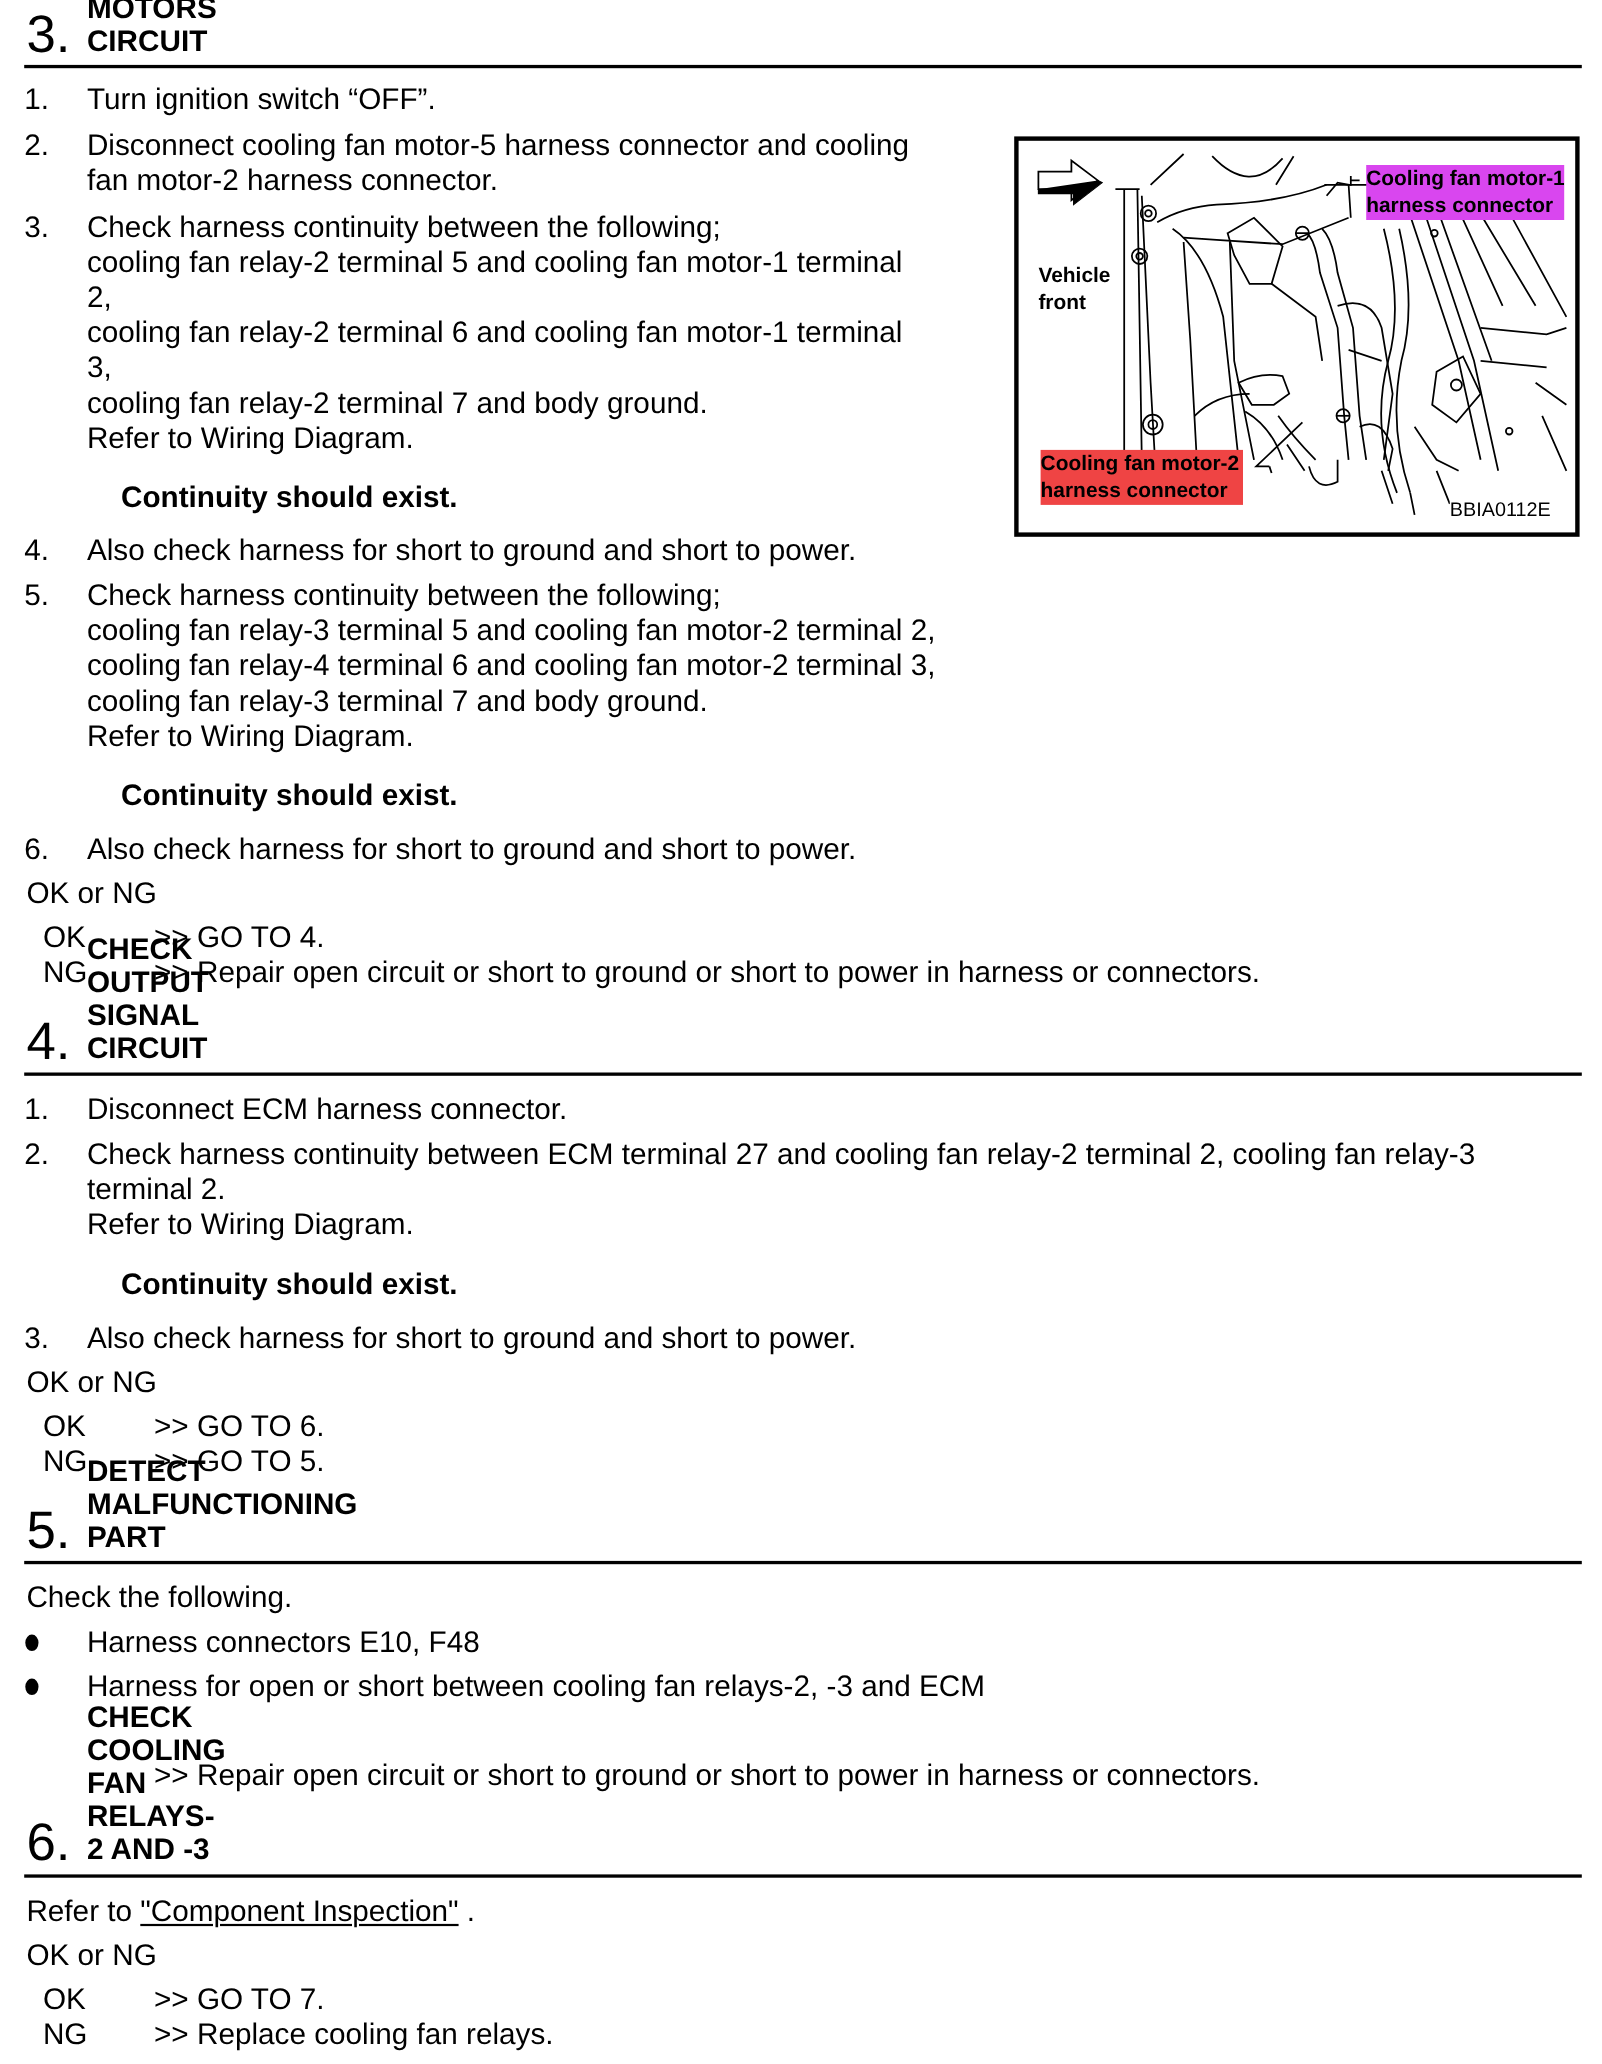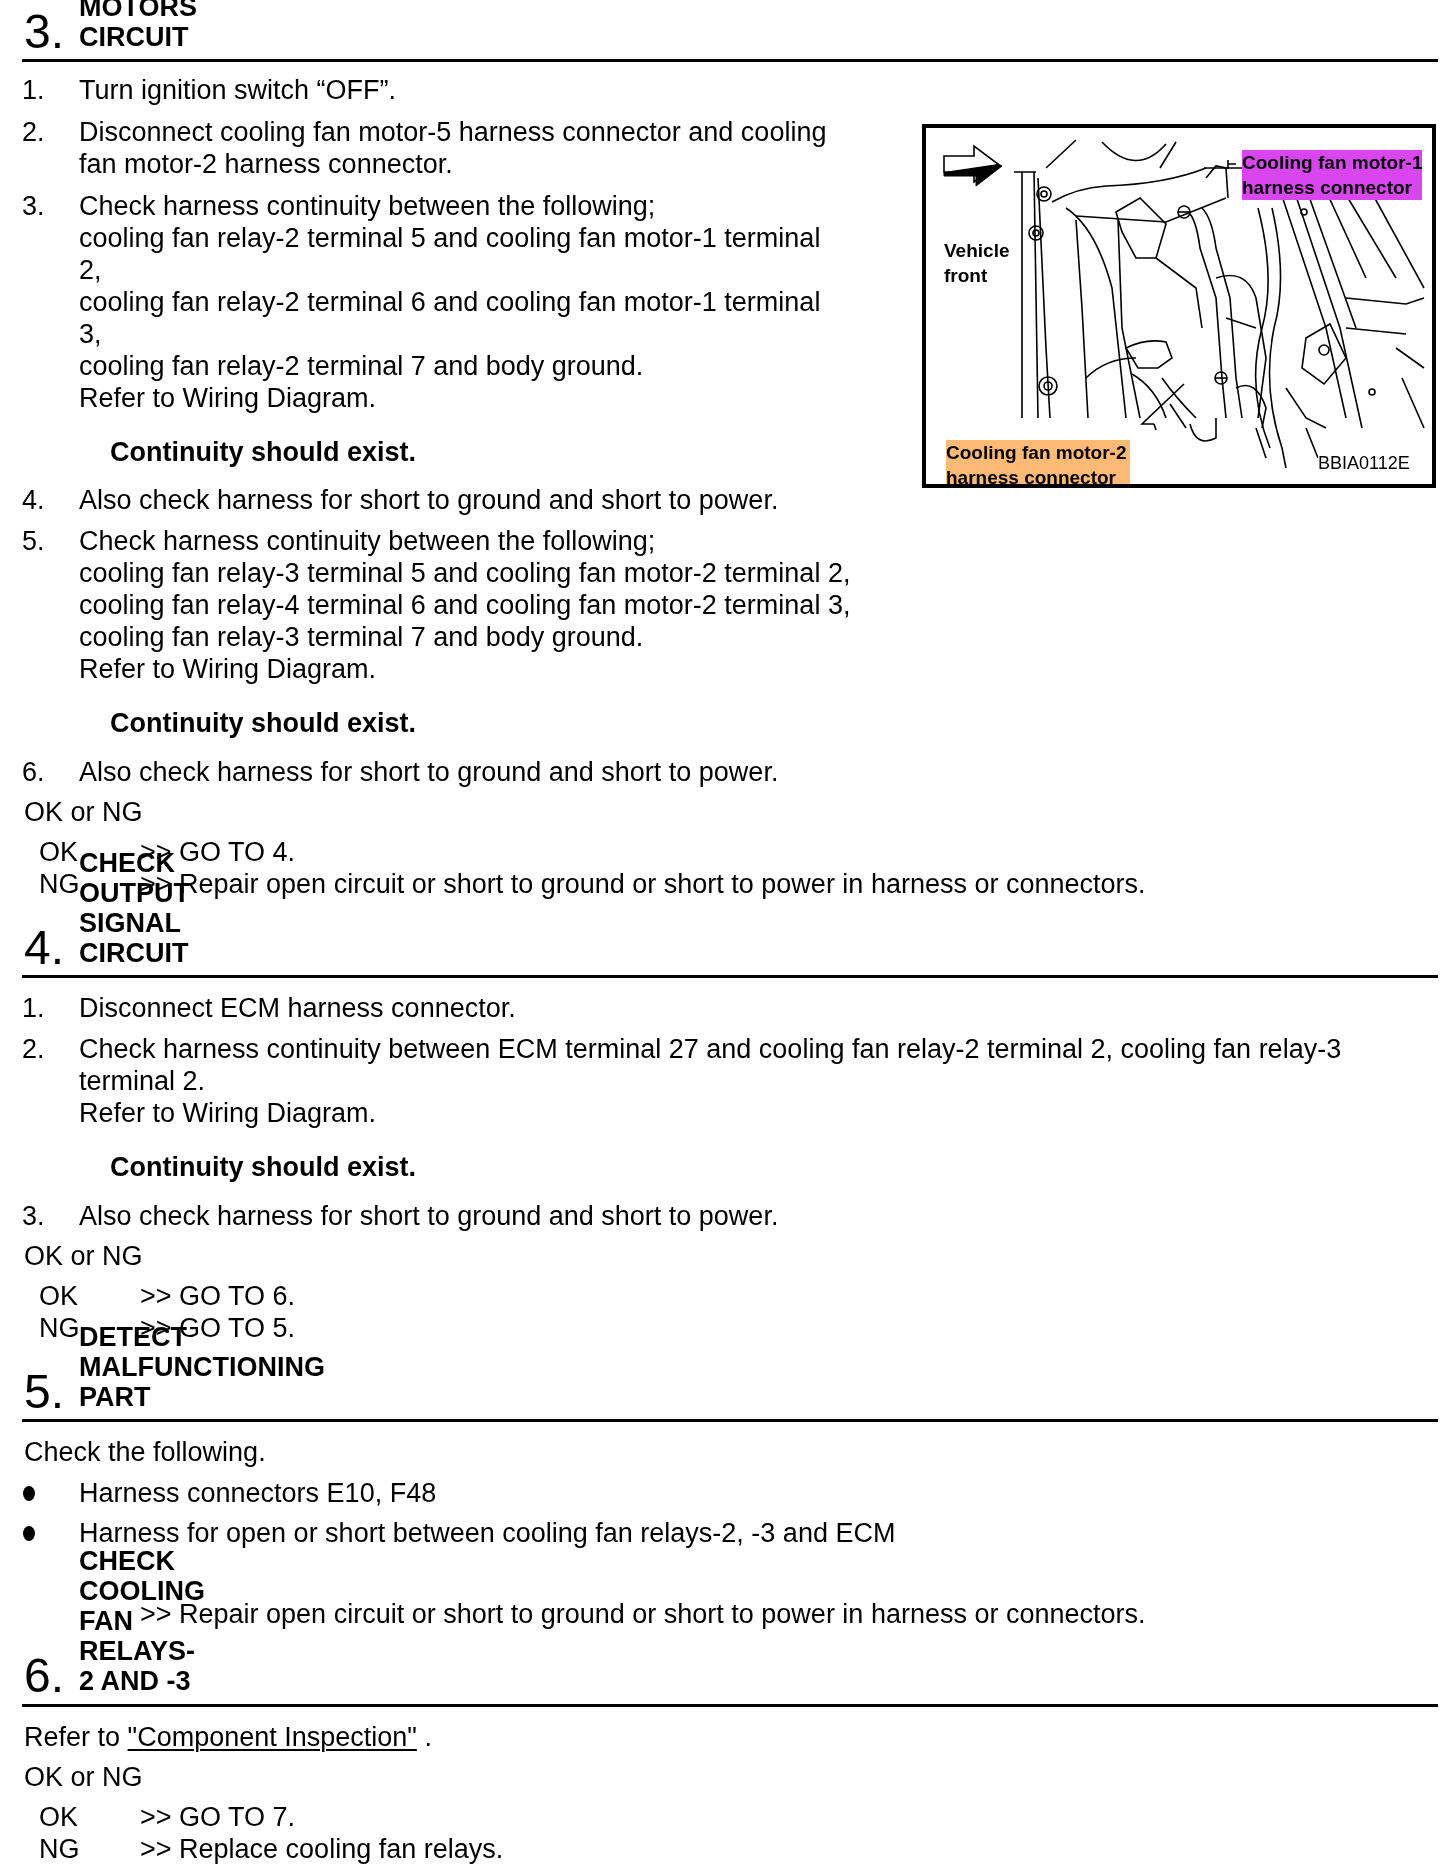--- a/index.html
+++ b/index.html
@@ -175,21 +175,21 @@
     </g>
   </svg>
   <div class="fig-label" style="left:18px; top:70px;margin-top:40px;">
     <div>Vehicle</div>
     <div>front</div>
   </div>
   <div class="fig-label" style="left:316px; top:22px; background:#d946ef;">
     <div>Cooling fan motor-1</div>
     <div>harness connector</div>
   </div>
-  <div class="fig-label" style="left:20px; top:312px; background:#fdba74; padding-right:4px;">
+  <div class="fig-label" style="left:20px; top:281px; background:#ef4444; padding-right:4px;">
     <div>Cooling fan motor-2</div>
     <div>harness connector</div>
   </div>
   <div class="fig-code" style="left:392px; top:324px; background:#fff;">BBIA0112E</div>
 </div>
 
 <div class="step-head" style="top:924px;">
   <span class="step-num">4.</span>
   <span class="step-title">CHECK OUTPUT SIGNAL CIRCUIT</span>
 </div>

